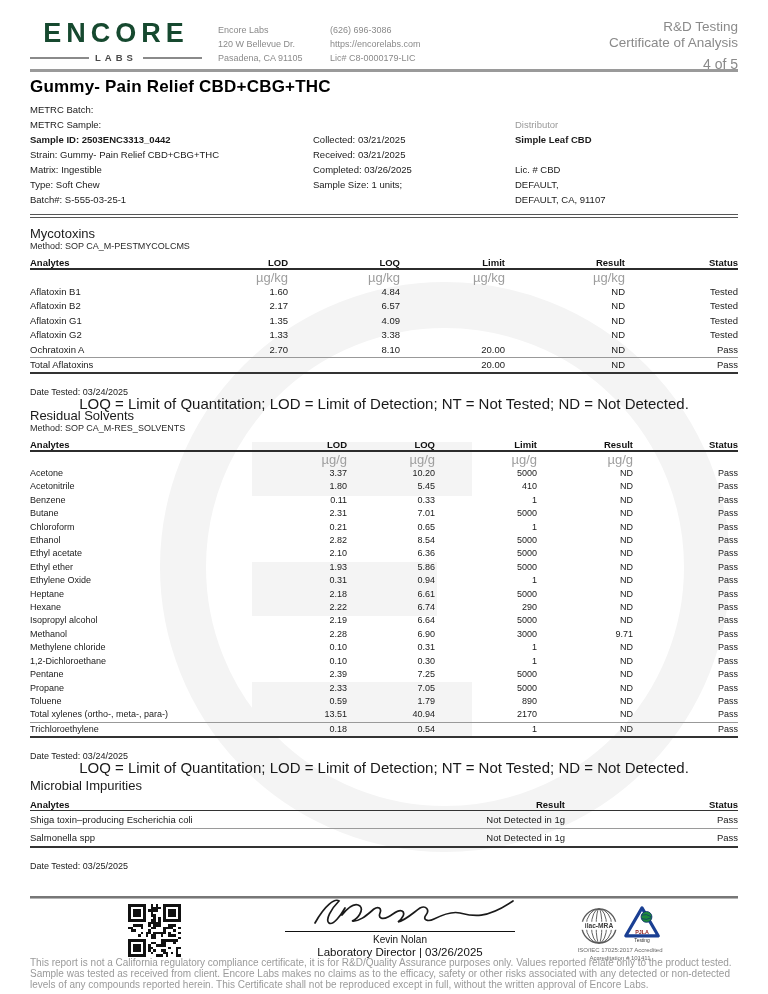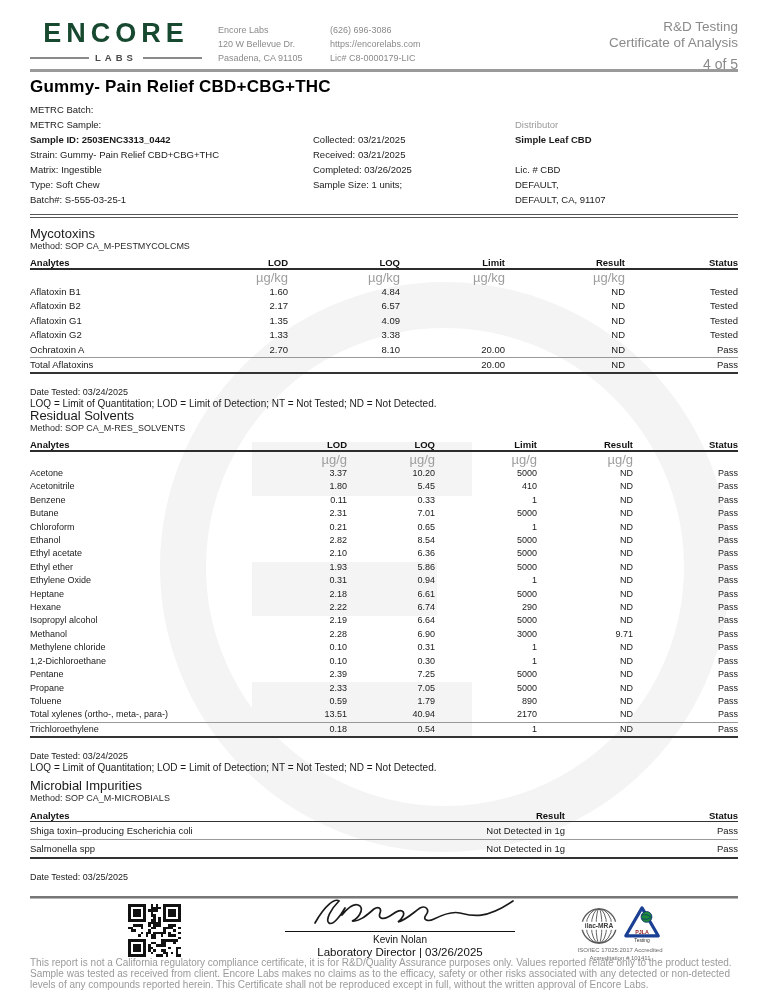--- a/index.html
+++ b/index.html
@@ -60,21 +60,21 @@
   td.c0 { text-align:left; }
   tr.units td { color:#9e9e9e; font-size:13px; height:14px;text-align:right; }
   #tbl-myco tbody td { line-height:14.4px; }
   #tbl-solv tbody td { line-height:13.4px; font-size:9px; }
   #tbl-myco tbody tr.last-row td, #tbl-solv tbody tr.last-row td { border-top:1px solid #999; }
   #tbl-micro th { border-bottom:1.5px solid #333; }
   #tbl-micro tbody td { line-height:17px; }
   #tbl-micro tbody tr td { border-bottom:1px solid #9a9a9a; }
   #tbl-micro tbody tr.last-row td { border-bottom:none; }
   .date-tested { font-size:9px; color:#1a1a1a; margin-top:12px; line-height:12px; }
-  .legend { font-size:10px; color:#1a1a1a; line-height:12px; }
+  .legend { font-size:15px; color:#1a1a1a; line-height:12px;text-align:center; }
 
   #divider3 { top:896px; height:3px; border-top:2px solid #777; border-bottom:1px solid #b5b5b5; }
 
   
   #footer { top:899px; height:60px; }
   #qr { position:absolute; left:98px; top:5px; }
   .sig-block { position:absolute; left:240px; top:-6px; width:260px; text-align:center; }
   .sig-svg { display:block; margin:0 auto; }
   .sig-line { border-top:1.5px solid #111; width:230px; margin:0 auto; }
   .signer-name { font-size:10px; color:#111; margin-top:2px; }
@@ -430,21 +430,20 @@
             <td class="c5">Pass</td>
           </tr>
         </tbody>
     </table>
     <div class="date-tested">Date Tested: 03/24/2025</div>
     <div class="legend">LOQ = Limit of Quantitation; LOD = Limit of Detection; NT = Not Tested; ND = Not Detected.</div>
   </div>
 
   <div class="abs" id="sec-micro">
     <div class="section-title">Microbial Impurities</div>
-    <div class="method">Method: SOP CA_M-MICROBIALS</div>
     <table id="tbl-micro">
       <colgroup>
           <col style="width:380px">
           <col style="width:155px">
           <col style="width:173px">
         </colgroup>
       <thead>
         <tr>
           <th class="c0">Analytes</th>
           <th>Result</th>

